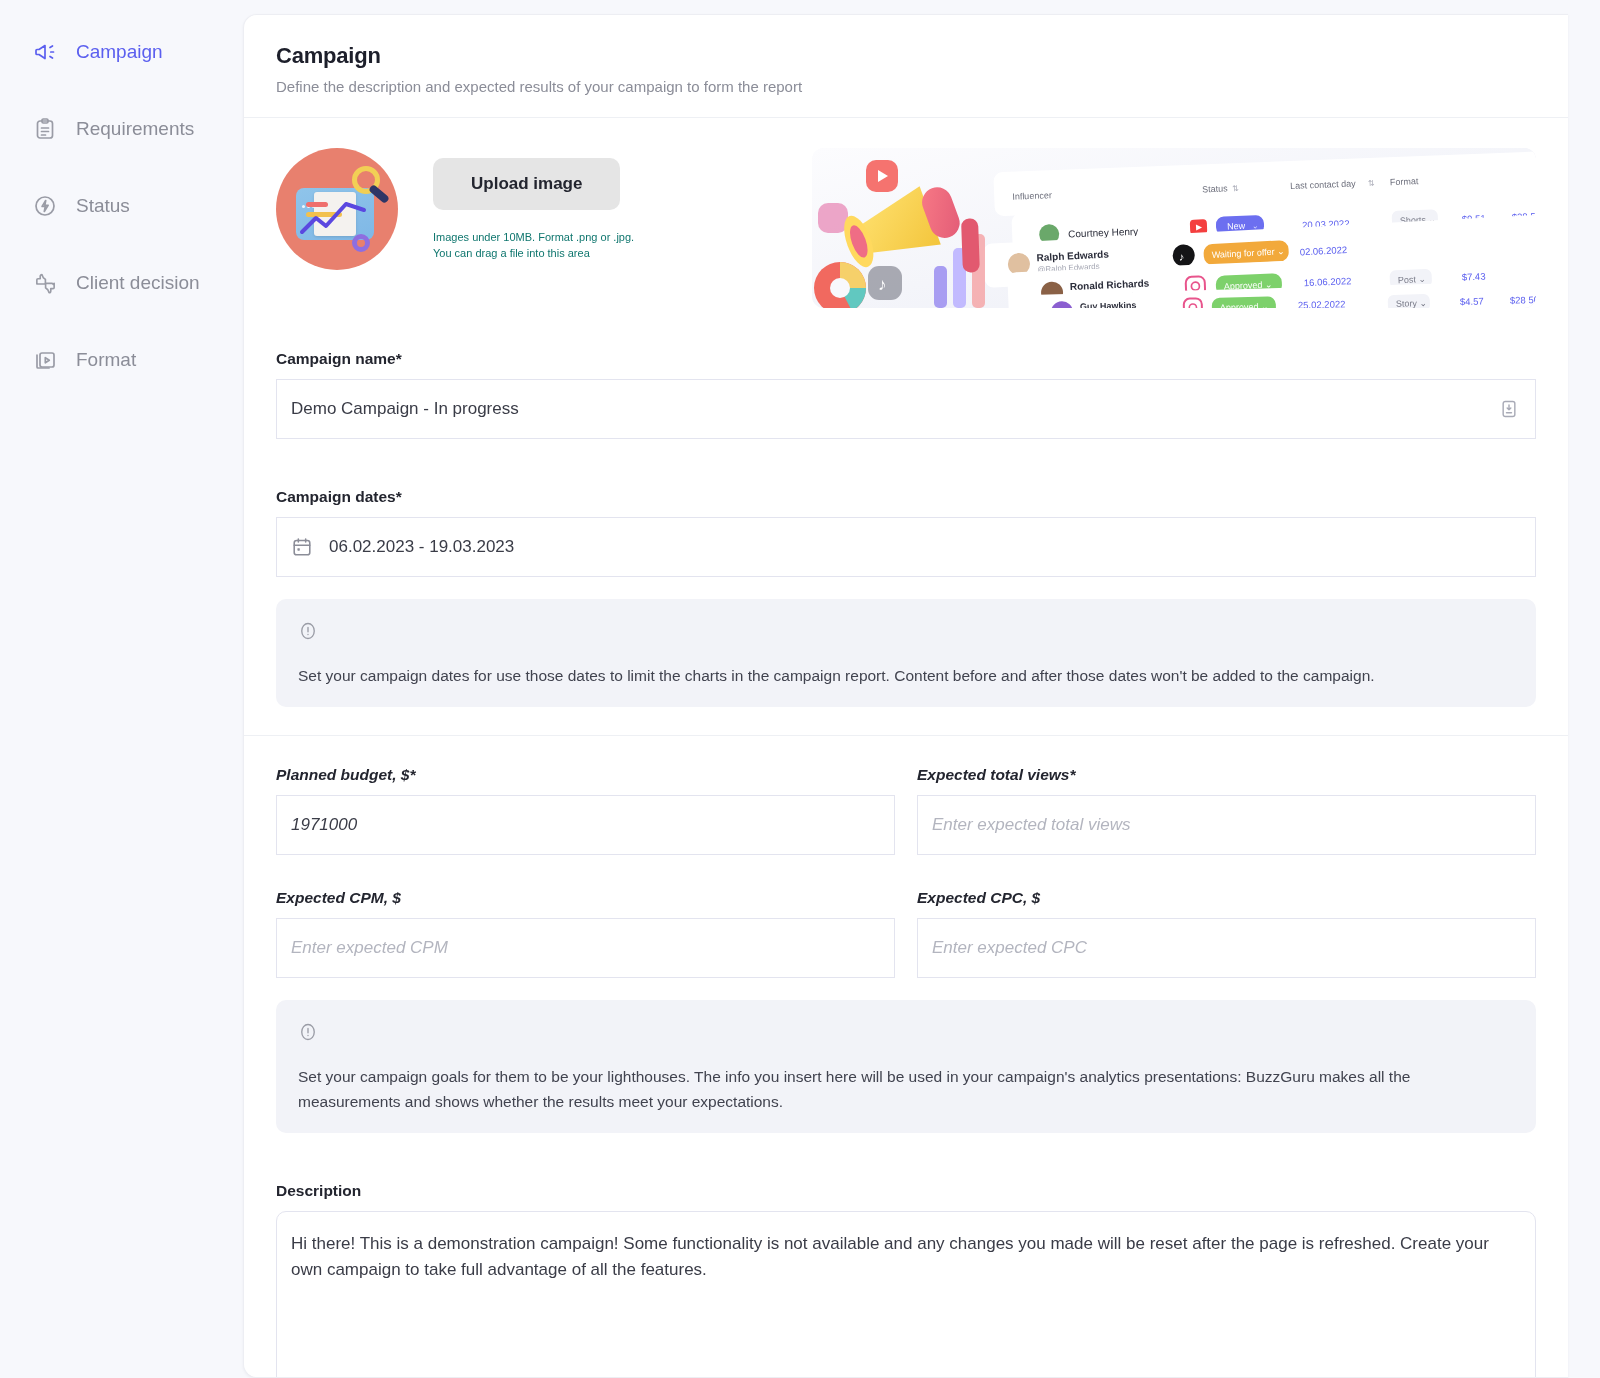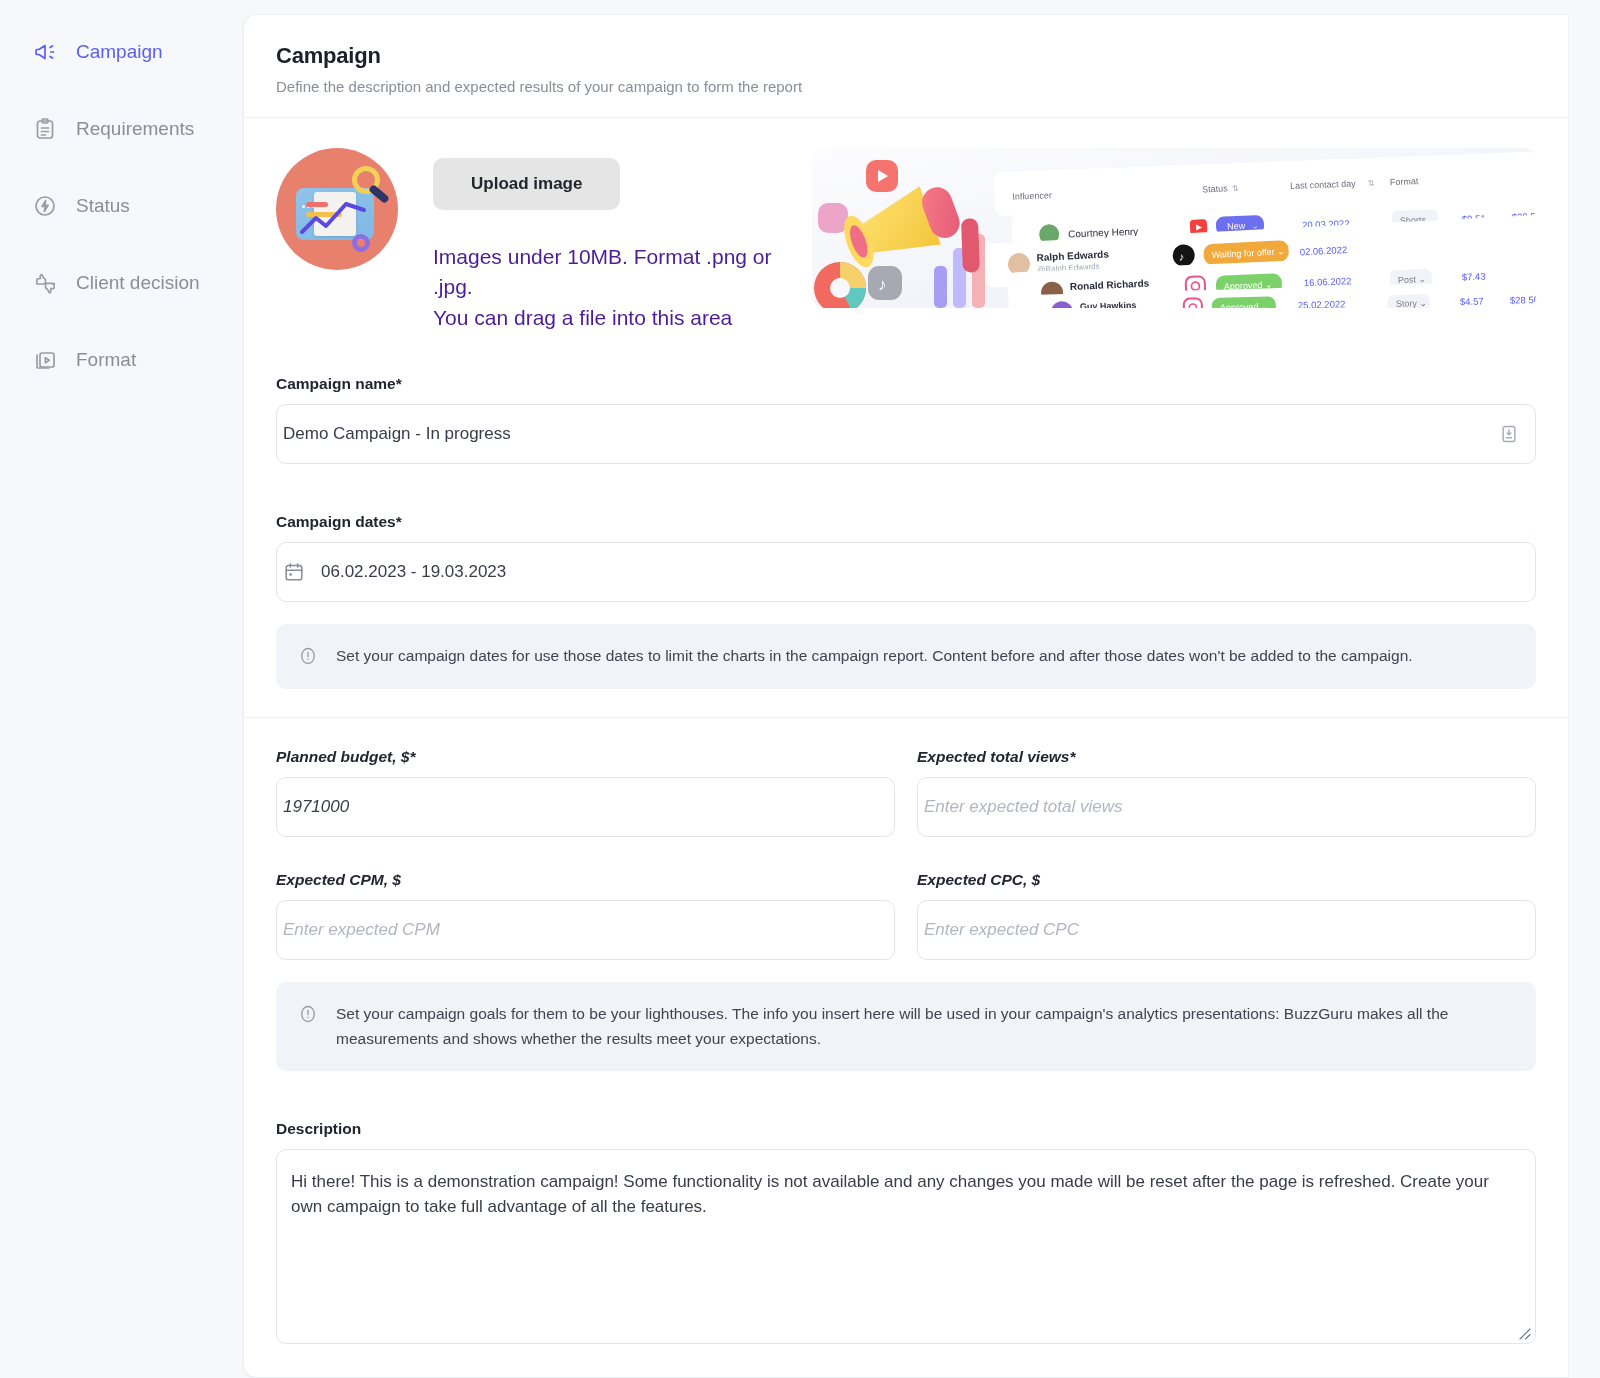--- a/index.html
+++ b/index.html
@@ -68,46 +68,46 @@
   .illus .handle { position:absolute; right:8px; top:42px; width:22px; height:8px; background:#2e3566; border-radius:4px; transform: rotate(40deg); }
   .illus .ring { position:absolute; left:76px; top:86px; width:18px; height:18px; border:5px solid #8e6ee0; border-radius:50%; }
   .illus svg.chart { position:absolute; left:20px; top:40px; }
 
   .upload-col { margin-left: 35px; padding-top: 10px; }
   .upload-btn {
     display:inline-flex; align-items:center; justify-content:center;
     background:#e5e5e5; color:#23252f; font-weight:bold; font-size:17px;
     border:none; border-radius:10px; padding: 0 38px; height: 52px; cursor:pointer;
   }
-  .upload-hint { margin-top: 32px; color:#4c1d95; font-size: 21px; line-height: 1.45; }
+  .upload-hint { margin-top: 20px; color:#0f766e; font-size: 11px; line-height: 1.45; }
 
   .banner {
     margin-left: auto; width: 724px; height: 160px;
     border-radius: 12px; overflow: hidden; position: relative;
     background: linear-gradient(135deg,#fbfbfd 0%,#f4f4f9 45%,#efeff6 100%);
     flex: 0 0 724px;
   }
 
   
   .field { margin-top: 49px; }
   .field:first-child { margin-top: 0; }
   .flabel { font-size: 15.5px; font-weight: bold; color:#23252f; margin-bottom: 11px; }
   .input {
-    width:100%; height:60px; border:1px solid #e3e4ef; border-radius:10px;
-    background:#fff; display:flex; align-items:center; padding: 0 6px;
+    width:100%; height:60px; border:1px solid #e3e4ef; border-radius:0;
+    background:#fff; display:flex; align-items:center; padding: 0 14px;
     font-size:17px; color:#3a3c47; position:relative;
   }
   .input .val { color:#3a3c47; }
   .input .ph { color:#b3b5bf; }
   .input .lead-ico { margin-right: 16px; display:flex; align-items:center; }
   .input .trail-ico { position:absolute; right:16px; top:50%; transform:translateY(-50%); display:flex; }
 
   .notice {
     margin-top: 22px; background:#f2f3f8; border-radius:10px;
-    display:flex; gap:18px; padding: 19px 22px; align-items:flex-start;
+    display:flex; gap:18px; padding: 19px 22px; align-items:flex-start;flex-direction:column;
   }
   .notice .ntext { font-size:15.5px; color:#41434f; line-height:1.62; }
   .notice .nico { flex:0 0 20px; margin-top: 3px; }
 
   .two-col { display:flex; gap: 22px; }
   .two-col .col { flex:1; min-width:0;font-style:italic; }
 
   .ta-wrap { position: relative; }
   .textarea {
     width:100%; height:195px; border:1px solid #e3e4ef; border-radius:10px;

